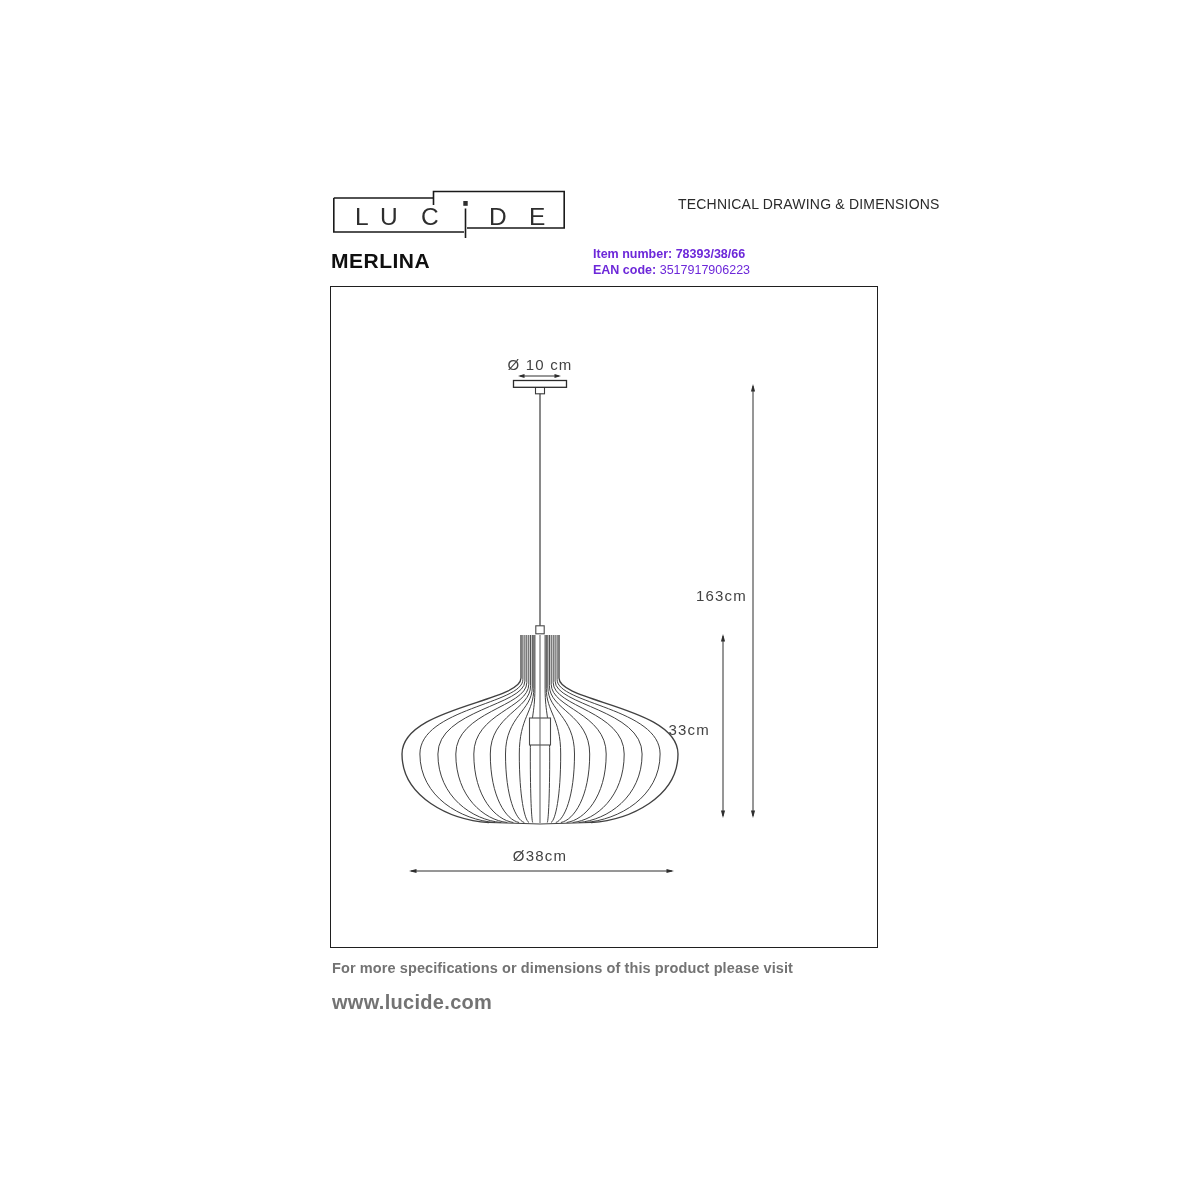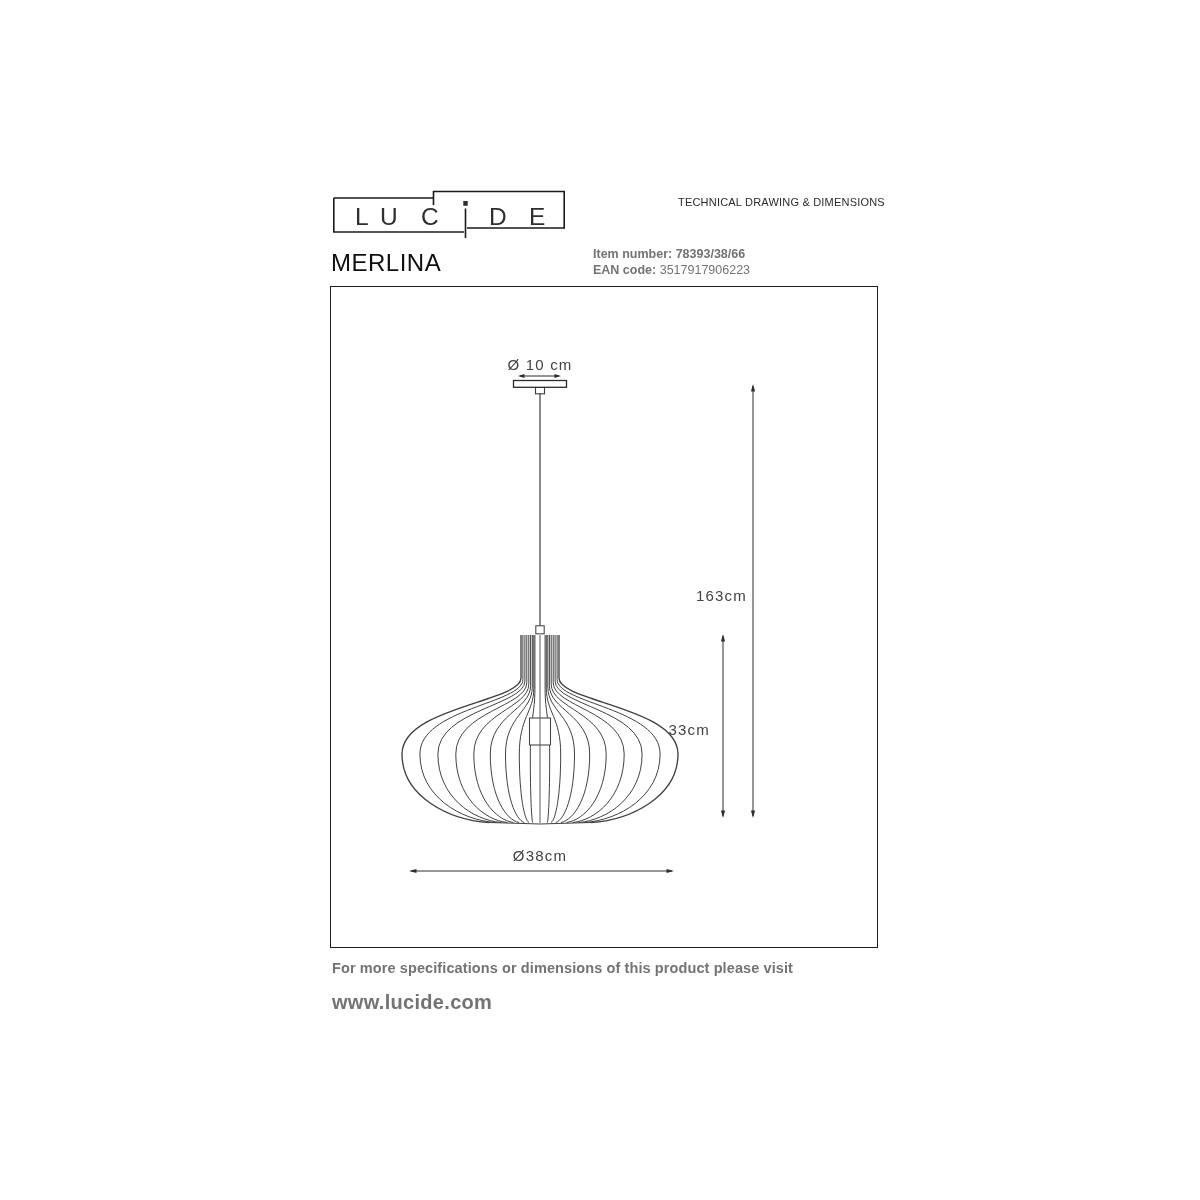--- a/index.html
+++ b/index.html
@@ -1,22 +1,22 @@
 <!DOCTYPE html>
 <html><head>
 <meta charset="utf-8">
 <style>
   html,body{margin:0;padding:0;background:#ffffff;}
   .page{position:relative;width:1200px;height:1200px;background:#ffffff;overflow:hidden;
         font-family:"Liberation Sans",sans-serif;}
   .abs{position:absolute;}
   .logo{left:333px;top:188px;width:232px;height:52px;}
-  .doc-title{left:678px;top:196px;font-size:11px;letter-spacing:0.2px;color:#2b2b2b;white-space:nowrap;}
-  .product-name{left:331px;top:249px;font-size:24px;font-weight:normal;letter-spacing:0.5px;color:#0f0f0f;}
-  .codes{left:593px;top:247px;font-size:12.5px;line-height:15.5px;color:#737373;white-space:nowrap;}
+  .doc-title{left:678px;top:196px;font-size:14px;letter-spacing:0.2px;color:#2b2b2b;white-space:nowrap;}
+  .product-name{left:331px;top:249px;font-size:21px;font-weight:bold;letter-spacing:0.5px;color:#0f0f0f;}
+  .codes{left:593px;top:247px;font-size:12.5px;line-height:15.5px;color:#6d28d9;white-space:nowrap;}
   .b{font-weight:bold;}
   .drawing-box{left:330px;top:286px;width:546px;height:660px;border:1.5px solid #1f1f1f;background:#fff;text-align:center;}
   .drawing-box svg{position:absolute;left:0;top:0;width:100%;height:100%;}
   .footer{left:332px;top:960px;color:#737373;}
   .footer-note{font-size:14.5px;font-weight:bold;letter-spacing:0.1px;}
   .footer-site{font-size:20px;font-weight:bold;letter-spacing:0.3px;margin-top:15px;}
   .dim-label{font-family:"Liberation Sans",sans-serif;font-size:15px;letter-spacing:1.2px;fill:#424242;}
   .logo-letter{font-family:"Liberation Sans",sans-serif;font-size:24.5px;fill:#2e2e2e;}
 </style>
 </head>

